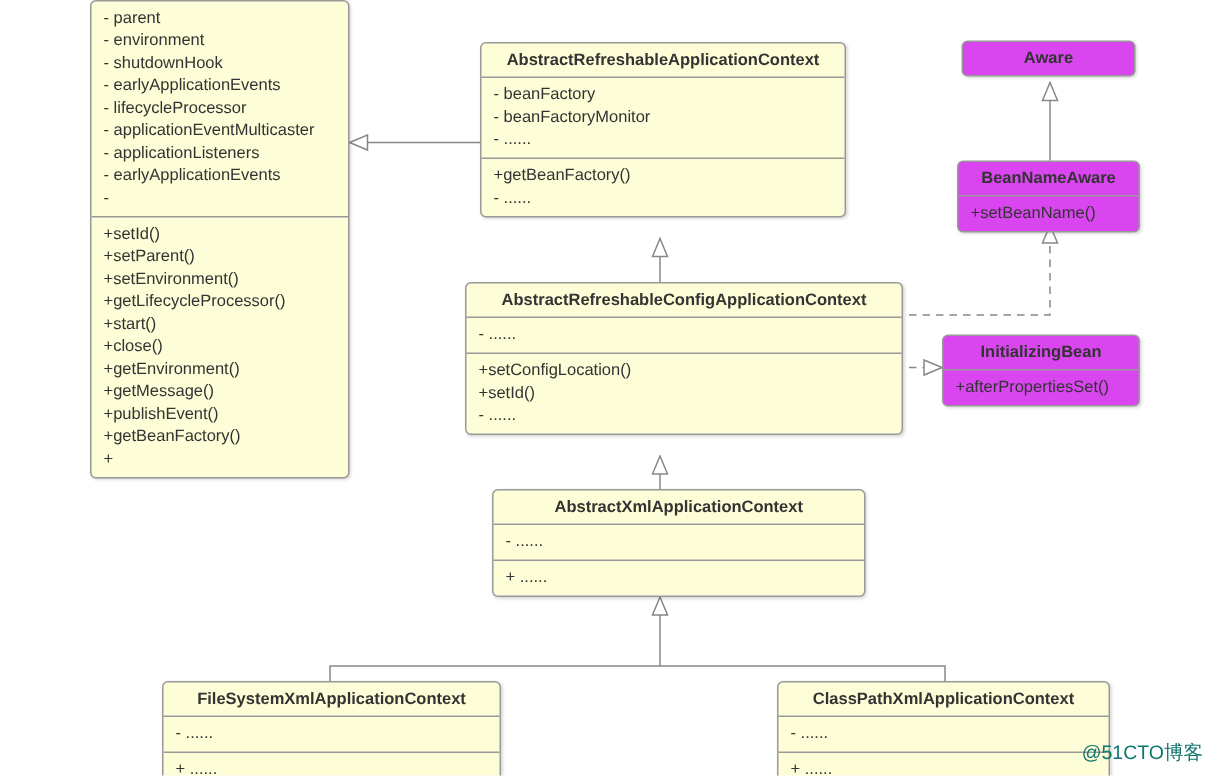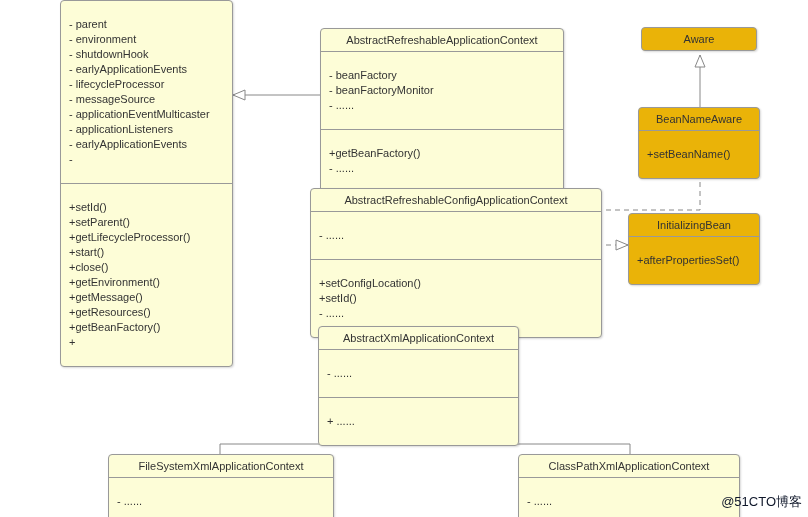--- a/index.html
+++ b/index.html
@@ -1,26 +1,26 @@
 <!DOCTYPE html>
 <html><head>
 <meta charset="utf-8">
 <style>
   html,body{margin:0;padding:0;background:#fff;font-family:Arial,Helvetica,sans-serif;font-size:11px;color:#333}
   .canvas{position:relative;width:808px;height:517px;overflow:hidden}
   .box{position:absolute;border:1px solid #999;border-radius:4px;box-shadow:1px 1px 2px rgba(0,0,0,.15);box-sizing:border-box}
   .yellow{background:#fdfdd7}
-  .green{background:#eab308}
-  .title{font-weight:normal;text-align:center;border-bottom:1px solid #999;padding:5px 4px}
+  .green{background:#d946ef}
+  .title{font-weight:bold;text-align:center;border-bottom:1px solid #999;padding:5px 4px}
   .title.nobottom{border-bottom:none}
-  .sec{border-bottom:1px solid #999;padding:16px 8px}
+  .sec{border-bottom:1px solid #999;padding:4px 8px}
   .sec:last-child{border-bottom:none}
   .row{white-space:nowrap;line-height:15px}
   svg.lines{position:absolute;left:0;top:0;width:808px;height:517px;pointer-events:none}
-  .watermark{position:absolute;right:6px;bottom:6px;color:#0f172a;font-size:13px}
+  .watermark{position:absolute;right:6px;bottom:6px;color:#0f766e;font-size:13px}
 </style>
 </head>
 <body>
 
 <div class="canvas">
 
   <svg class="lines">
     <defs>
       <marker id="tri" markerWidth="14" markerHeight="12" refX="13" refY="6" orient="auto">
         <path d="M1,1 L13,6 L1,11 Z" fill="#fff" stroke="#888"></path>
@@ -43,35 +43,35 @@
     <line x1="570" y1="245" x2="628" y2="245" stroke="#888" stroke-dasharray="5,4" marker-end="url(#tri)"></line>
   </svg>
 
   <div class="box yellow" style="left:60px;top:0;width:173px">
     <div class="sec" id="big-attrs">
         <div class="row">- parent</div>
         <div class="row">- environment</div>
         <div class="row">- shutdownHook</div>
         <div class="row">- earlyApplicationEvents</div>
         <div class="row">- lifecycleProcessor</div>
-        <div class="row">- messageSource</div>
         <div class="row">- applicationEventMulticaster</div>
         <div class="row">- applicationListeners</div>
         <div class="row">- earlyApplicationEvents</div>
         <div class="row">- </div>
       </div>
     <div class="sec" id="big-meths">
         <div class="row">+setId()</div>
         <div class="row">+setParent()</div>
+        <div class="row">+setEnvironment()</div>
         <div class="row">+getLifecycleProcessor()</div>
         <div class="row">+start()</div>
         <div class="row">+close()</div>
         <div class="row">+getEnvironment()</div>
         <div class="row">+getMessage()</div>
-        <div class="row">+getResources()</div>
+        <div class="row">+publishEvent()</div>
         <div class="row">+getBeanFactory()</div>
         <div class="row">+</div>
       </div>
   </div>
 
   <div class="box yellow" style="left:320px;top:28px;width:244px">
     <div class="title">AbstractRefreshableApplicationContext</div>
     <div class="sec" id="refresh-attrs">
         <div class="row">- beanFactory</div>
         <div class="row">- beanFactoryMonitor</div>
@@ -88,21 +88,21 @@
     <div class="sec" id="rc-attrs">
         <div class="row">- ......</div>
       </div>
     <div class="sec" id="rc-meths">
         <div class="row">+setConfigLocation()</div>
         <div class="row">+setId()</div>
         <div class="row">- ......</div>
       </div>
   </div>
 
-  <div class="box yellow" style="left:318px;top:326px;width:201px">
+  <div class="box yellow" style="left:328px;top:326px;width:249px">
     <div class="title">AbstractXmlApplicationContext</div>
     <div class="sec">
         <div class="row">- ......</div>
       </div>
     <div class="sec">
         <div class="row">+ ......</div>
       </div>
   </div>
 
   <div class="box yellow" style="left:108px;top:454px;width:226px">
@@ -129,21 +129,21 @@
     <div class="title nobottom">Aware</div>
   </div>
 
   <div class="box green" style="left:638px;top:107px;width:122px">
     <div class="title">BeanNameAware</div>
     <div class="sec">
         <div class="row">+setBeanName()</div>
       </div>
   </div>
 
-  <div class="box green" style="left:628px;top:213px;width:132px">
+  <div class="box green" style="left:628px;top:223px;width:132px">
     <div class="title">InitializingBean</div>
     <div class="sec">
         <div class="row">+afterPropertiesSet()</div>
       </div>
   </div>
 
   <div class="watermark">@51CTO博客</div>
 </div>
 
 </body></html>

